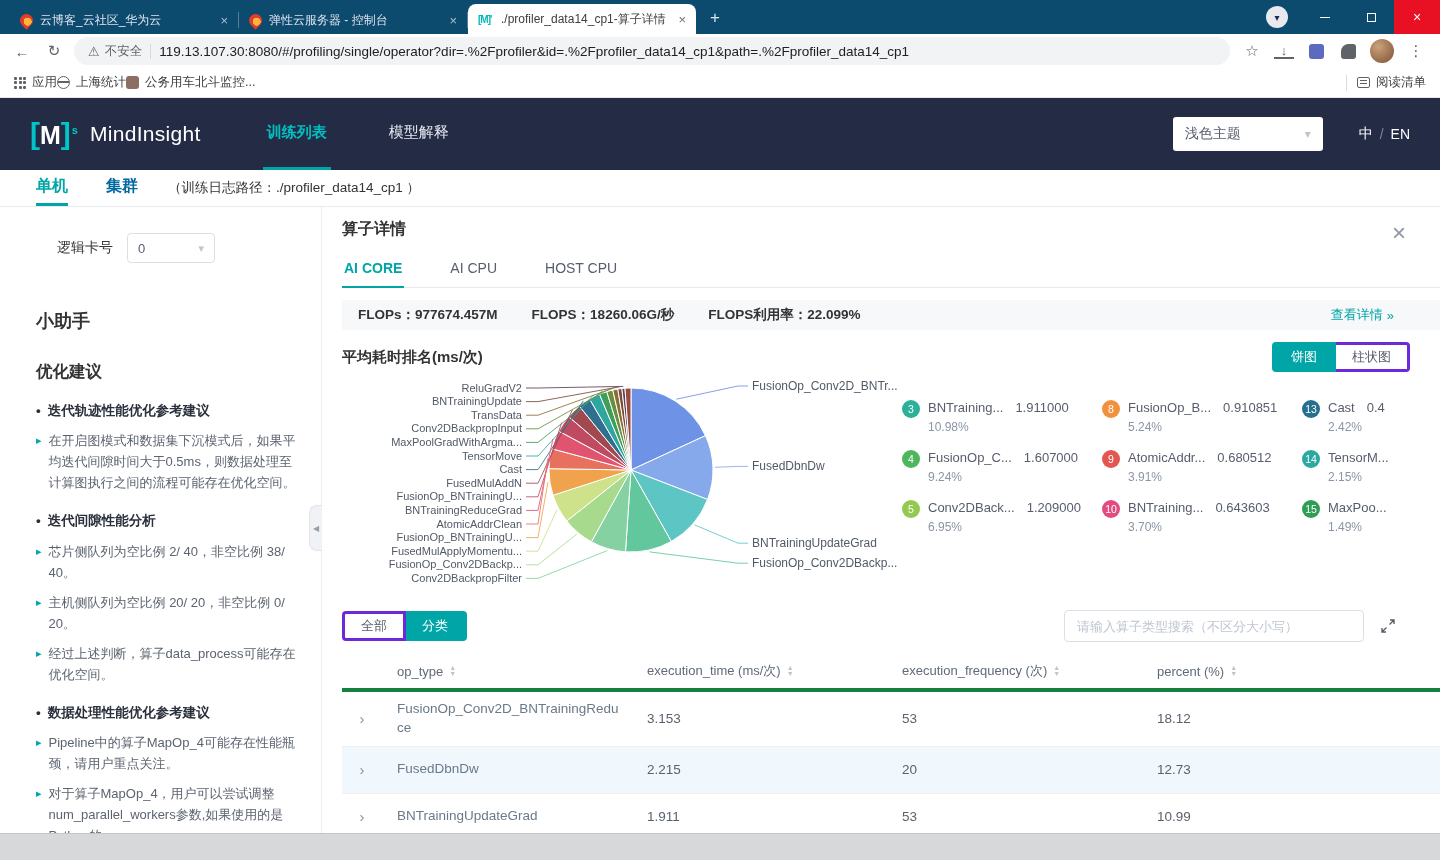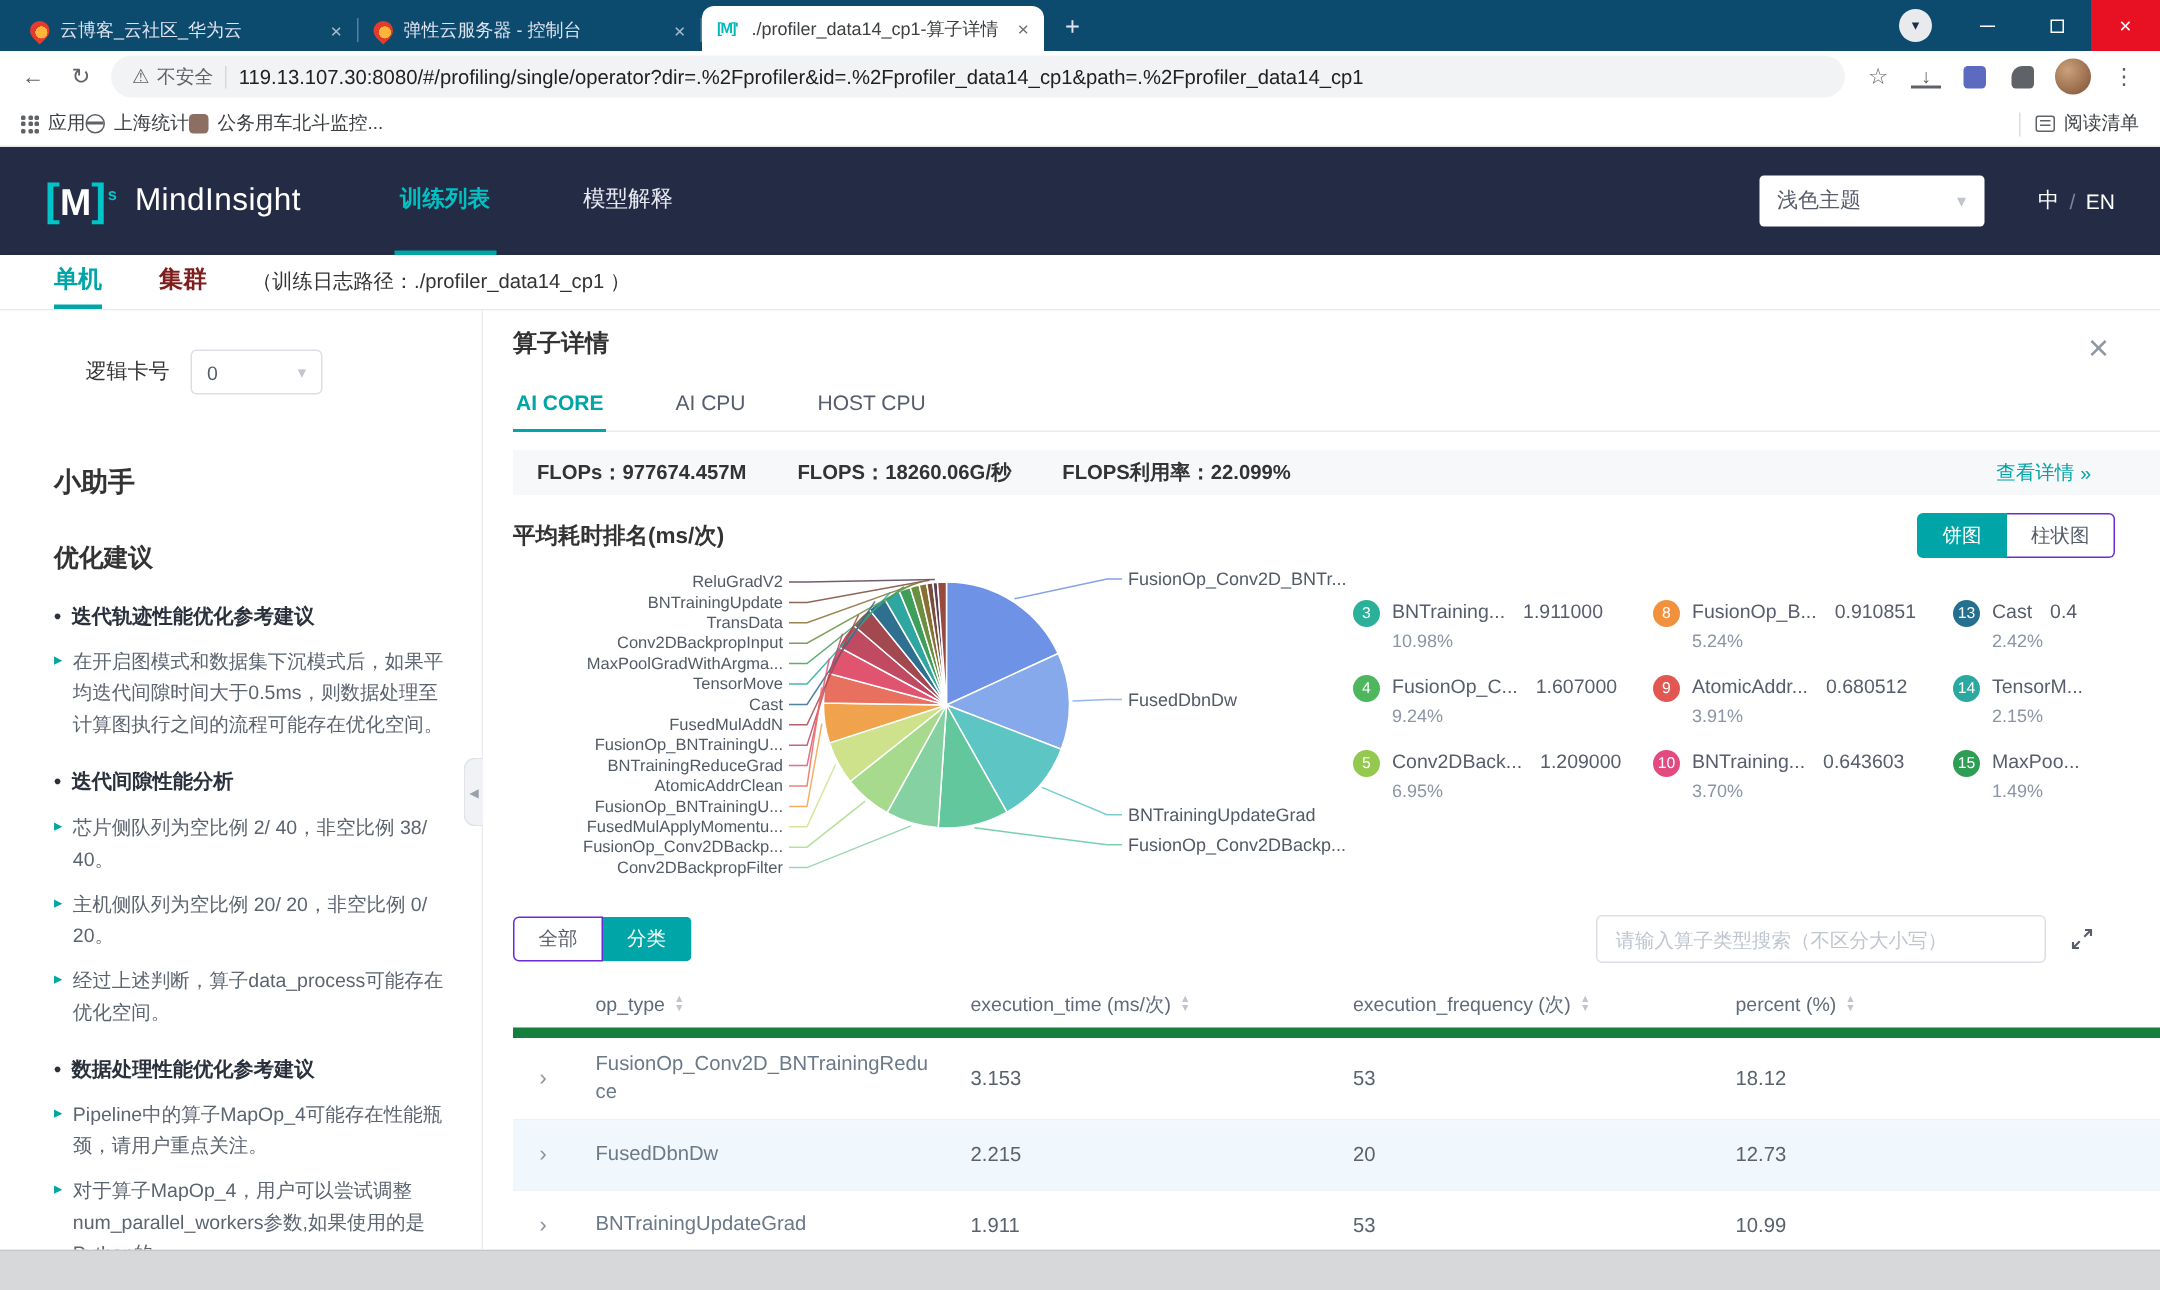--- a/index.html
+++ b/index.html
@@ -64,21 +64,21 @@
   .app-nav-item{display:flex;align-items:center;padding:0 4px;margin-right:54px;color:#e6e9f2;font-size:15px;border-bottom:3px solid transparent;}
   .app-nav-item.active{color:#00c0c2;border-bottom-color:#00a5a7;font-weight:bold;}
   .header-right{margin-left:auto;display:flex;align-items:center;gap:36px;}
   .theme-select{width:150px;height:34px;background:#fff;border-radius:3px;display:flex;align-items:center;padding:0 12px;color:#575d6c;font-size:14px;}
   .theme-select .caret{margin-left:auto;color:#c0c4cc;font-size:12px;}
   .lang{color:#fff;font-size:14px;display:flex;gap:7px;align-items:center;}
   .lang .sep{color:#7b86a0;}
 
   
   .subnav{height:37px;background:#fff;display:flex;align-items:stretch;padding:0 36px;gap:38px;border-bottom:1px solid #e8eaee;box-shadow:0 2px 5px rgba(70,80,100,.06);}
-  .subnav-tab{display:flex;align-items:center;font-size:16px;font-weight:bold;color:#7f1d1d;border-bottom:3px solid transparent;}
+  .subnav-tab{display:flex;align-items:center;font-size:16px;font-weight:bold;color:#0369a1;border-bottom:3px solid transparent;}
   .subnav-tab.active{color:#00a5a7;border-bottom-color:#00a5a7;}
   .subnav-path{display:flex;align-items:center;font-size:13.5px;color:#333;margin-left:-8px;}
 
   
   .content{display:flex;height:626px;position:relative;background:#fff;}
   .sidebar{width:322px;flex:0 0 322px;padding:26px 22px 0 36px;border-right:1px solid #eceef1;overflow:hidden;}
   .card-row{display:flex;align-items:center;gap:14px;}
   .card-label{font-size:14px;color:#333;margin-left:21px;}
   .card-select{width:88px;height:30px;border:1px solid #dcdfe6;border-radius:4px;display:flex;align-items:center;padding:0 10px;font-size:13px;color:#575d6c;}
   .card-select .caret{margin-left:auto;color:#c0c4cc;font-size:11px;}
@@ -97,21 +97,21 @@
   .close-x{position:absolute;right:34px;top:2px;font-size:24px;color:#8f97a3;line-height:1;}
   .op-tabs{display:flex;gap:44px;margin-top:14px;border-bottom:1px solid #e8eaee;}
   .op-tab{padding:6px 2px 10px;font-size:14px;color:#575d6c;border-bottom:2px solid transparent;margin-bottom:-1px;}
   .op-tab.active{color:#00a5a7;font-weight:bold;border-bottom-color:#00a5a7;}
   .stats-row{margin-top:12px;height:30px;background:#f6f8fa;display:flex;align-items:center;padding:0 16px;gap:34px;}
   .stat{font-size:13.5px;color:#333;font-weight:bold;white-space:nowrap;}
   .details-link{margin-left:auto;margin-right:30px;color:#00a5a7;font-size:13px;display:flex;gap:4px;align-items:center;}
   .chart-head{display:flex;align-items:center;margin-top:12px;padding-right:30px;}
   .chart-title{font-size:15px;font-weight:bold;color:#333;}
   .chart-btns{margin-left:auto;display:flex;}
-  .cbtn{height:30px;padding:0 16px;font-size:13px;border:1px solid #6d28d9;background:#fff;color:#575d6c;display:flex;align-items:center;}
+  .cbtn{height:30px;padding:0 16px;font-size:13px;border:3px solid #6d28d9;background:#fff;color:#575d6c;display:flex;align-items:center;}
   .cbtn:first-child{border-radius:4px 0 0 4px;}
   .cbtn:last-child{border-radius:0 4px 4px 0;border-left:none;}
   .cbtn.active{background:#00a5a7;border-color:#00a5a7;color:#fff;}
   .chart-row{display:flex;margin-top:2px;height:228px;}
   #pie-svg{flex:0 0 560px;}
   #pie-legend{flex:1;min-width:0;display:grid;grid-template-columns:repeat(3,200px);align-content:start;row-gap:16px;padding-top:26px;overflow:hidden;}
   .lg-item{display:flex;gap:8px;align-items:flex-start;}
   .lg-badge{width:18px;height:18px;border-radius:50%;color:#fff;font-size:10.5px;display:flex;align-items:center;justify-content:center;flex:0 0 18px;}
   .lg-line1{display:flex;white-space:nowrap;}
   .lg-name{color:#575d6c;font-size:13px;}
@@ -120,21 +120,21 @@
 
   .table-controls{display:flex;align-items:center;margin-top:8px;padding-right:44px;}
   .seg .cbtn{min-width:56px;justify-content:center;}
   .seg{display:flex;}
   .search-input{margin-left:auto;width:300px;height:32px;border:1px solid #dcdfe6;border-radius:4px;padding:0 12px;font-size:13px;color:#333;font-family:inherit;}
   .search-input::placeholder{color:#bfc6cf;}
   .expand-icon{margin-left:16px;display:flex;align-items:center;}
 
   .op-table{margin-top:12px;}
   .t-head,.t-row{display:grid;grid-template-columns:40px 250px 255px 255px 1fr;align-items:center;}
-  .t-head{height:38px;border-bottom:7px solid #15803d;}
+  .t-head{height:38px;border-bottom:4px solid #15803d;}
   .t-hcell{display:flex;align-items:center;font-size:13px;color:#606a78;padding-left:15px;}
   .sort{display:inline-flex;flex-direction:column;margin-left:6px;}
   .sort i{font-style:normal;font-size:7px;line-height:6px;color:#c0c4cc;}
   .t-row{min-height:47px;border-bottom:1px solid #eef1f5;}
   .t-row:nth-child(even){background:#f0f8fd;}
   .t-exp{text-align:center;color:#8a939f;font-size:15px;}
   .t-cell{font-size:13.5px;color:#5a626e;padding:8px 0 8px 15px;}
   .t-op{color:#6b7989;max-width:242px;word-break:break-all;line-height:1.4;}
 
   .bottom-strip{height:27px;background:#d6d8da;border-top:1px solid #c4c6c8;}

